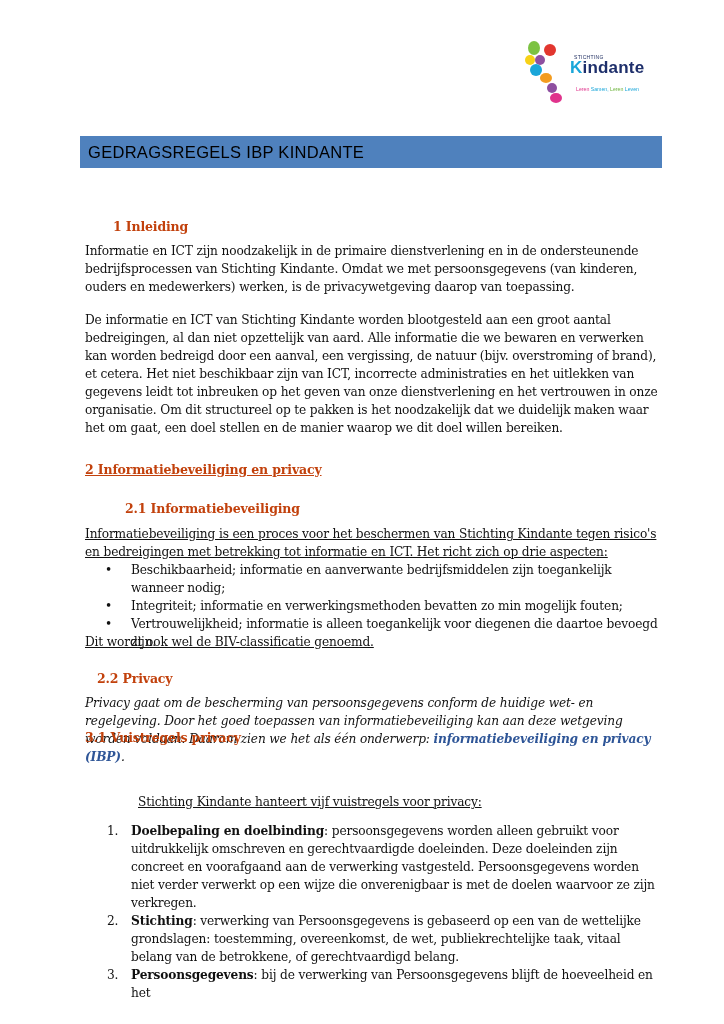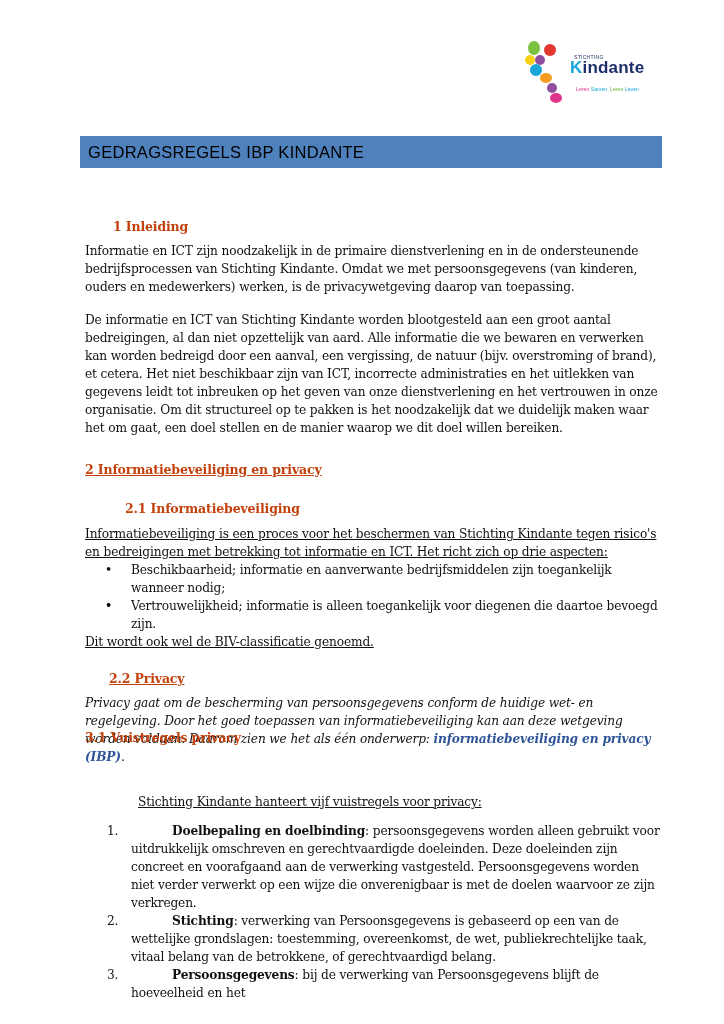--- a/index.html
+++ b/index.html
@@ -21,21 +21,21 @@
         letter-spacing:-0.15px; }
   .h { color:#c2410c; font-weight:bold; font-size:12.5px; position:absolute; white-space:nowrap; }
   .p { position:absolute; left:0; width:575px; }
   .bullets { position:absolute; left:0; width:575px; margin:0; padding:0; list-style:none; }
   .bullets li { position:relative; padding-left:46px; }
   .bullets li .dot { position:absolute; left:20px; top:0; }
   .numlist { position:absolute; left:0; width:575px; margin:0; padding:0; list-style:none; }
   .numlist li { position:relative; padding-left:46px; }
   .numlist li .num { position:absolute; left:22px; top:0; }
   .link { color:#2e5597; font-weight:bold; }
-  b { font-weight:bold;margin-left:41px; }
+  b { font-weight:bold; }
 </style>
 </head>
 <body>
 
 <div class="logo">
   <svg class="hands" viewBox="0 0 48 68">
     <ellipse cx="10" cy="10" rx="6" ry="7" fill="#7cc242"></ellipse>
     <ellipse cx="26" cy="12" rx="6" ry="6" fill="#e2362f"></ellipse>
     <ellipse cx="6" cy="22" rx="5" ry="5" fill="#f7d117"></ellipse>
     <ellipse cx="16" cy="22" rx="5" ry="5" fill="#8e4fa0"></ellipse>
@@ -62,26 +62,26 @@
   <div class="h" style="left:28px; top:218px;">1 Inleiding</div>
   <div class="p" style="top:242px;">Informatie en ICT zijn noodzakelijk in de primaire dienstverlening en in de ondersteunende bedrijfsprocessen van Stichting Kindante. Omdat we met persoonsgegevens (van kinderen, ouders en medewerkers) werken, is de privacywetgeving daarop van toepassing.</div>
   <div class="p" style="top:311px;">De informatie en ICT van Stichting Kindante worden blootgesteld aan een groot aantal bedreigingen, al dan niet opzettelijk van aard. Alle informatie die we bewaren en verwerken kan worden bedreigd door een aanval, een vergissing, de natuur (bijv. overstroming of brand), et cetera. Het niet beschikbaar zijn van ICT, incorrecte administraties en het uitlekken van gegevens leidt tot inbreuken op het geven van onze dienstverlening en het vertrouwen in onze organisatie. Om dit structureel op te pakken is het noodzakelijk dat we duidelijk maken waar het om gaat, een doel stellen en de manier waarop we dit doel willen bereiken.</div>
 
   <div class="h" style="left:0; top:461px;text-decoration:underline;">2 Informatiebeveiliging en privacy</div>
 
   <div class="h" style="left:28px; top:500px;margin-left:12px;">2.1 Informatiebeveiliging</div>
   <div class="p" style="top:525px;text-decoration:underline;">Informatiebeveiliging is een proces voor het beschermen van Stichting Kindante tegen risico's en bedreigingen met betrekking tot informatie en ICT. Het richt zich op drie aspecten:</div>
   <ul class="bullets" style="top:561px;">
     <li><span class="dot">•</span><span>Beschikbaarheid; informatie en aanverwante bedrijfsmiddelen zijn toegankelijk wanneer nodig;</span></li>
-    <li><span class="dot">•</span></li>
+    <li><span class="dot">•</span><span>Integriteit; informatie en verwerkingsmethoden bevatten zo min mogelijk fouten;</span></li>
     <li><span class="dot">•</span><span>Vertrouwelijkheid; informatie is alleen toegankelijk voor diegenen die daartoe bevoegd zijn.</span></li>
   </ul>
   <div class="p" style="top:633px;text-decoration:underline;">Dit wordt ook wel de BIV-classificatie genoemd.</div>
 
-  <div class="h" style="left:24px; top:670px;text-decoration:underline;">2.2 Privacy</div>
+  <div class="h" style="left:12px; top:670px;">2.2 Privacy</div>
   <div class="p" style="top:694px;font-style:italic;"><span>Privacy gaat om de bescherming van persoonsgegevens conform de huidige wet- en regelgeving. Door het goed toepassen van informatiebeveiliging kan aan deze wetgeving worden voldaan. Daarom zien we het als één onderwerp: </span><span class="link">informatiebeveiliging en privacy (IBP)</span><span>.</span></div>
 
   <div class="h" style="left:0; top:729px;">3.1 Vuistregels privacy</div>
   <div class="p" style="top:793px; left:53px; width:529px;text-decoration:underline;">Stichting Kindante hanteert vijf vuistregels voor privacy:</div>
 
   <ol class="numlist" style="top:822px;">
     <li><span class="num">1.</span><b>Doelbepaling en doelbinding</b><span>: persoonsgegevens worden alleen gebruikt voor uitdrukkelijk omschreven en gerechtvaardigde doeleinden. Deze doeleinden zijn concreet en voorafgaand aan de verwerking vastgesteld. Persoonsgegevens worden niet verder verwerkt op een wijze die onverenigbaar is met de doelen waarvoor ze zijn verkregen.</span></li>
     <li><span class="num">2.</span><b>Stichting</b><span>: verwerking van Persoonsgegevens is gebaseerd op een van de wettelijke grondslagen: toestemming, overeenkomst, de wet, publiekrechtelijke taak, vitaal belang van de betrokkene, of gerechtvaardigd belang.</span></li>
     <li><span class="num">3.</span><b>Persoonsgegevens</b><span>: bij de verwerking van Persoonsgegevens blijft de hoeveelheid en het</span></li>
   </ol>

